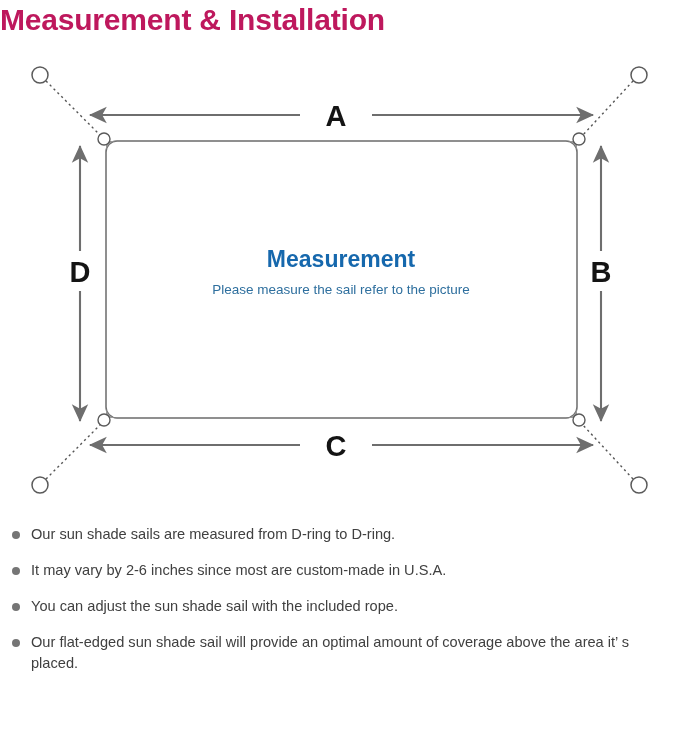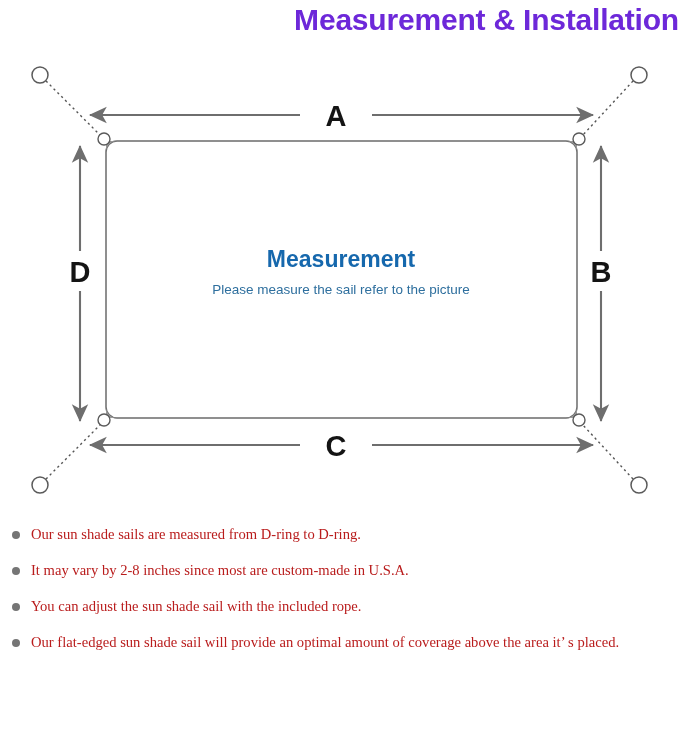--- a/index.html
+++ b/index.html
@@ -14,24 +14,24 @@
     font-family: "Liberation Sans", sans-serif;
     overflow: hidden;
   }
 
   
   #page-title {
     position: absolute;
     top: 0px;
     left: 0;
     width: 679px;
-    text-align: right;
+    text-align: left;
     font-size: 30px;
     font-weight: bold;
-    color: #6d28d9;
+    color: #be185d;
     letter-spacing: -0.2px;
     line-height: 40px;
   }
 
   
   #diagram-area {
     position: absolute;
     top: 48px;
     left: 0;
     width: 679px;
@@ -69,22 +69,21 @@
     margin: 0;
     list-style: none;
   }
   .note-item {
     position: relative;
     padding-left: 31px;
     padding-right: 8px;
     margin-bottom: 15px;
     font-size: 14.6px;
     line-height: 21px;
-    color: #b91c1c;
-    font-family: Liberation Serif, serif;
+    color: #404040;
   }
   .note-bullet {
     position: absolute;
     left: 12px;
     top: 7px;
     width: 8px;
     height: 8px;
     border-radius: 50%;
     background: #757575;
   }
@@ -162,21 +161,21 @@
   </svg>
 </div>
 
 <ul id="notes-list">
   <li class="note-item">
     <span class="note-bullet"></span>
     <span>Our sun shade sails are measured from D-ring to D-ring.</span>
   </li>
   <li class="note-item">
     <span class="note-bullet"></span>
-    <span>It may vary by 2-8 inches since most are custom-made in U.S.A.</span>
+    <span>It may vary by 2-6 inches since most are custom-made in U.S.A.</span>
   </li>
   <li class="note-item">
     <span class="note-bullet"></span>
     <span>You can adjust the sun shade sail with the included rope.</span>
   </li>
   <li class="note-item">
     <span class="note-bullet"></span>
     <span>Our flat-edged sun shade sail will provide an optimal amount of coverage above the area it’  s placed.</span>
   </li>
 </ul>

